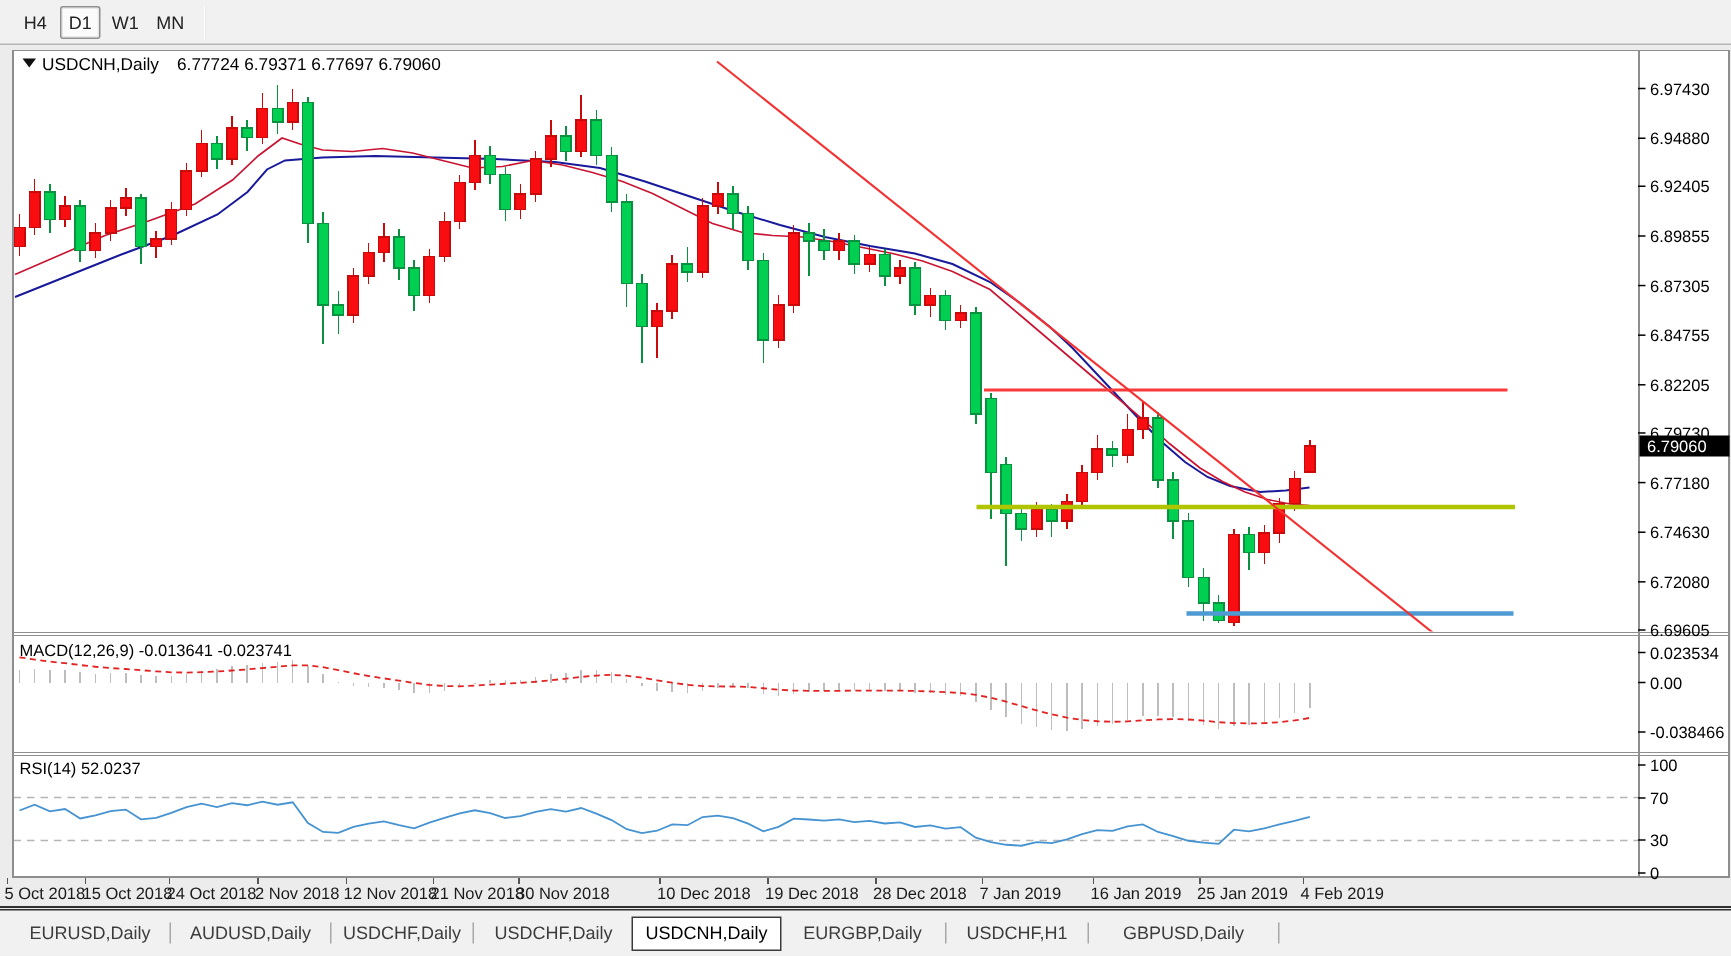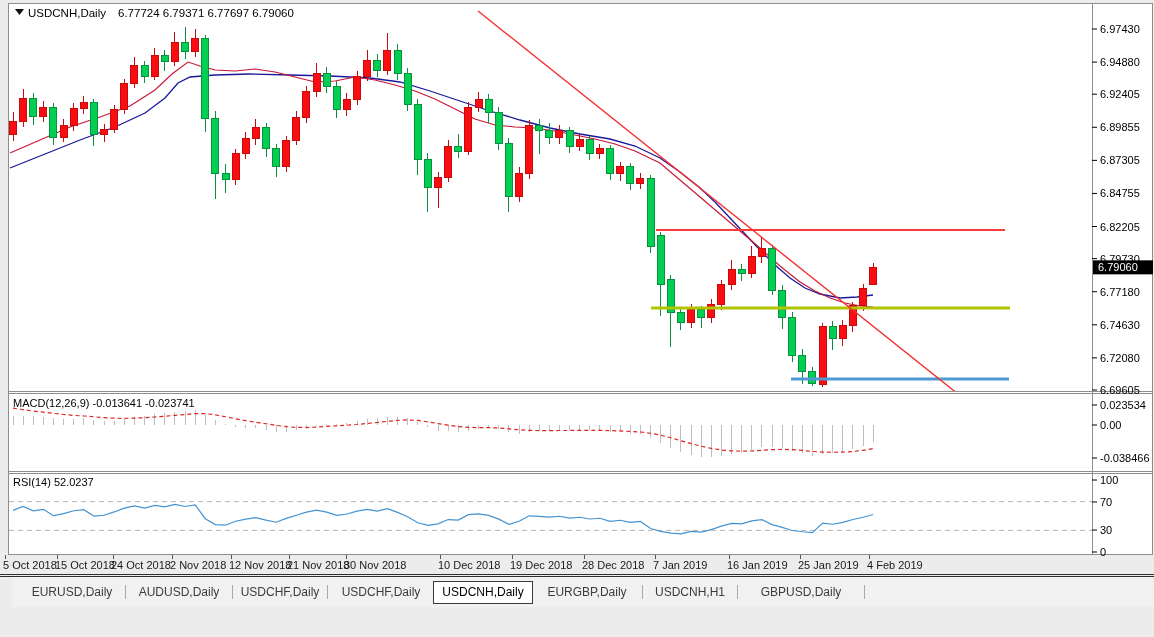--- a/index.html
+++ b/index.html
@@ -6,30 +6,37 @@
   *{box-sizing:border-box;}
   #app{width:1154px;height:637px;background:#ececec;font-family:"Liberation Sans","DejaVu Sans",sans-serif;position:relative;overflow:hidden;}
   
   #toolbar{height:30px;background:#f1f1f1;border-bottom:1px solid #b6b6b6;display:flex;align-items:center;padding-left:10px;}
   .tfbtn{min-width:27px;height:22px;line-height:20px;text-align:center;font-size:12px;color:#222;margin-right:3px;padding:0 3px;border:1px solid transparent;background:transparent;cursor:default;}
   .tfbtn.active{background:#fbfbfb;border:1px solid #8e8e8e;border-radius:2px;box-shadow:inset 0 0 0 1px #e8e8e8;}
   .tbsep{width:1px;height:22px;background:#b0b0b0;border-right:1px solid #ffffff;margin-left:6px;}
   
   #chartsvg{display:block;background:#ececec;}
   
-  #tabbar{height:30px;background:#f1f1f1;display:flex;align-items:center;padding-left:8px;margin-left:12px;}
+  #tabbar{height:30px;background:#f1f1f1;display:flex;align-items:center;padding-left:8px;}
   .tab{height:21px;line-height:21px;text-align:center;font-size:12px;color:#3c3c3c;cursor:default;white-space:nowrap;}
   .tab.active{background:#ffffff;border:1px solid #3a3a3a;color:#000;height:23px;line-height:21px;}
   .tdiv{width:1px;height:14px;background:#a8a8a8;margin:0 1px;}
 </style>
 </head>
 <body>
 
 <div id="app">
 
+  <div id="toolbar">
+    <div class="tfbtn">H4</div>
+    <div class="tfbtn active">D1</div>
+    <div class="tfbtn">W1</div>
+    <div class="tfbtn">MN</div>
+    <div class="tbsep"></div>
+  </div>
 
   <svg id="chartsvg" width="1154" height="577" viewBox="0 30 1154 577" xmlns="http://www.w3.org/2000/svg">
       <rect x="0" y="30" width="1154" height="577" fill="#ececec"></rect>
       <rect x="9" y="34" width="1144" height="551" fill="#ffffff"></rect>
       <defs>
         <clipPath id="clipMain">
           <rect x="9" y="34" width="1083" height="387"></rect>
         </clipPath>
         <clipPath id="clipMacd">
           <rect x="9" y="425" width="1083" height="76"></rect>
@@ -412,19 +419,19 @@
     <div class="tab" style="width:104px">EURUSD,Daily</div>
     <div class="tdiv"></div>
     <div class="tab" style="width:104px">AUDUSD,Daily</div>
     <div class="tdiv"></div>
     <div class="tab" style="width:92px">USDCHF,Daily</div>
     <div class="tdiv"></div>
     <div class="tab" style="width:104px">USDCHF,Daily</div>
     <div class="tab active" style="width:100px">USDCNH,Daily</div>
     <div class="tab" style="width:108px">EURGBP,Daily</div>
     <div class="tdiv"></div>
-    <div class="tab" style="width:92px">USDCNH,H1</div>
+    <div class="tab" style="width:92px">USDCHF,H1</div>
     <div class="tdiv"></div>
     <div class="tab" style="width:124px">GBPUSD,Daily</div>
     <div class="tdiv"></div>
   </div>
 
 </div>
 
 </body></html>

